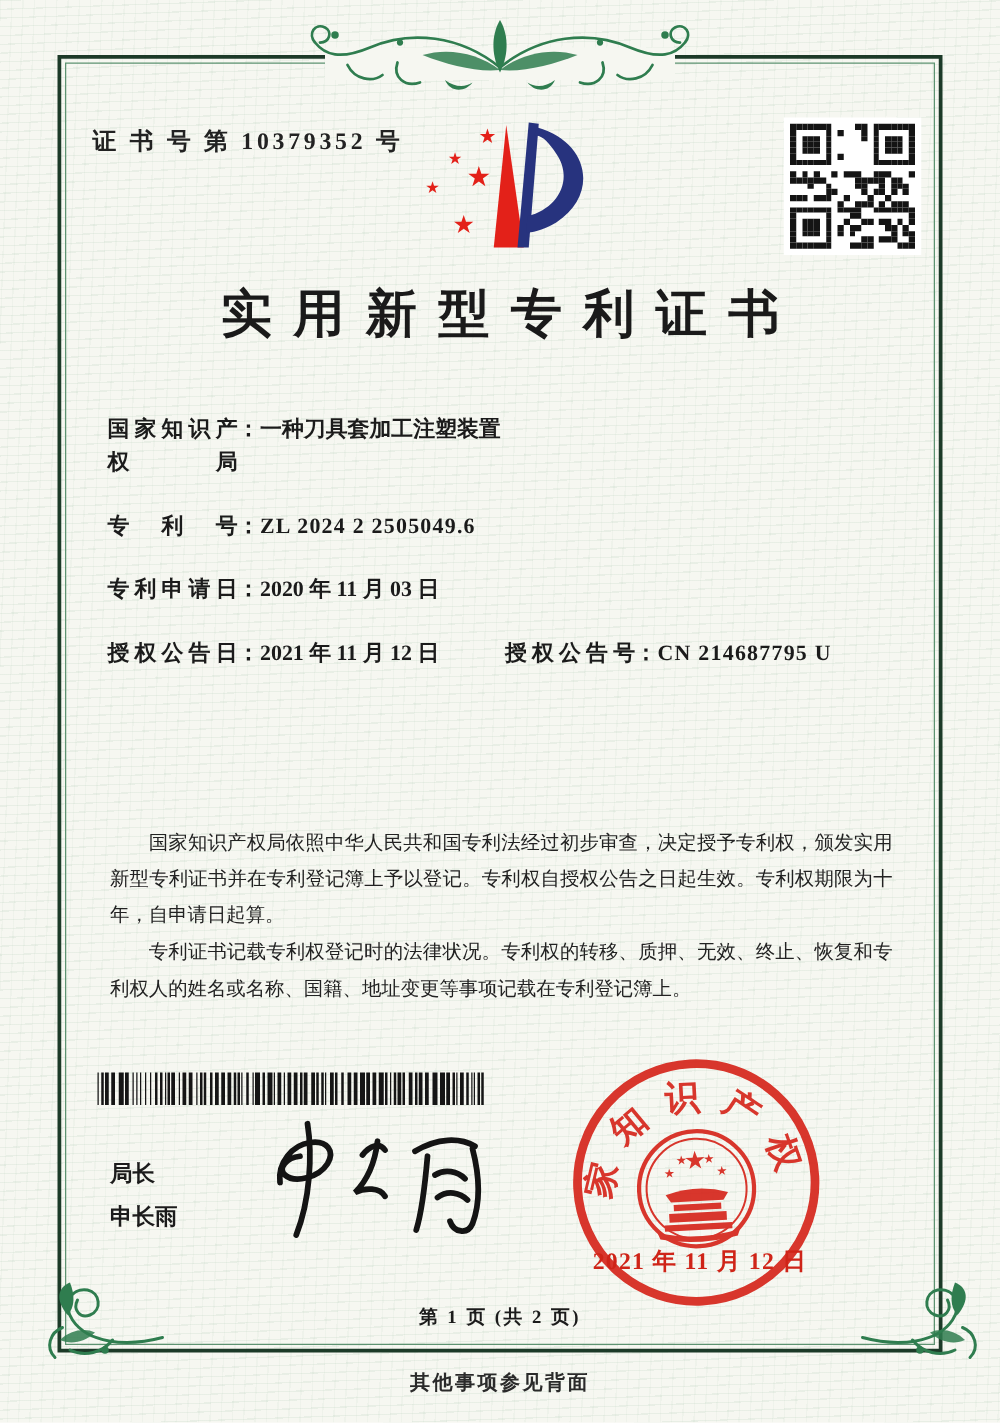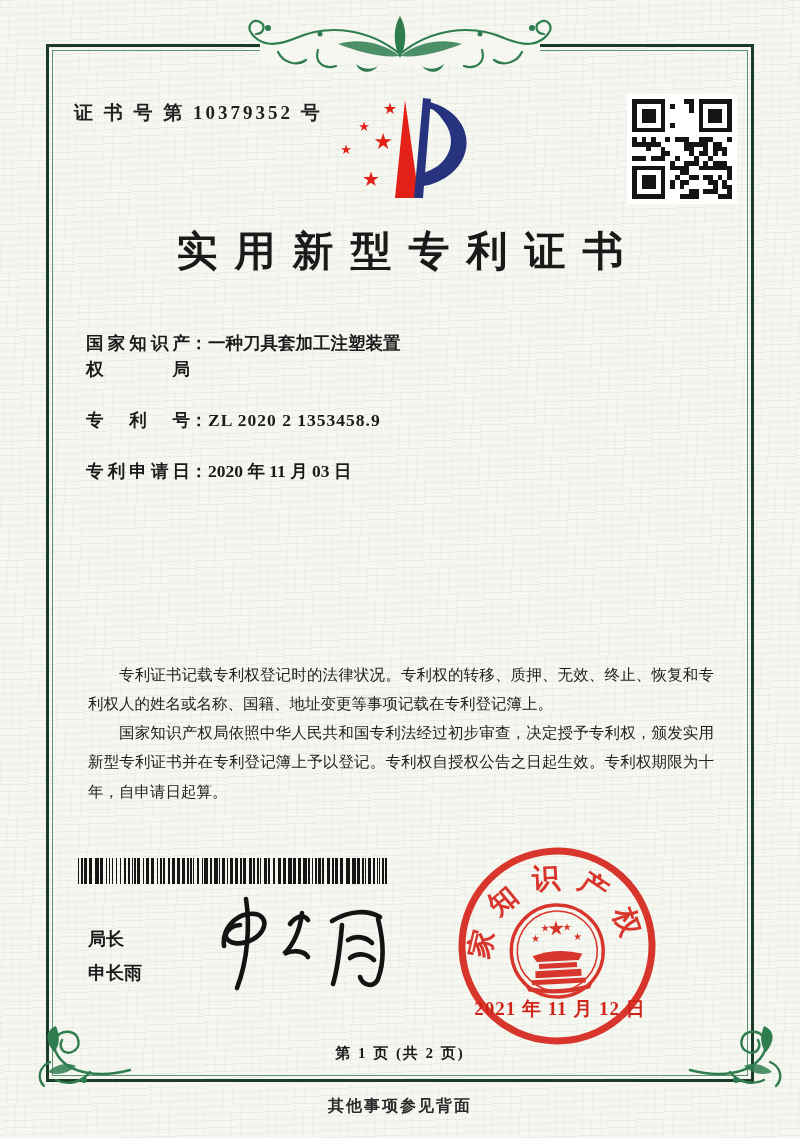--- a/index.html
+++ b/index.html
@@ -599,30 +599,38 @@
     <i style="grid-area:21/21;background:#141414"></i>
   </div>
 
 <div class="title">实用新型专利证书</div>
 
 <div class="fields">
   <div class="frow">
     <span class="flabel">国家知识产权局</span><span class="fcolon">：</span><span class="fvalue">一种刀具套加工注塑装置</span>
   </div>
   <div class="frow">
-    <span class="flabel">专利号</span><span class="fcolon">：</span><span class="fvalue num">ZL 2020 2 1353458.9</span>
+    <span class="flabel">专利号</span><span class="fcolon">：</span><span class="fvalue num">ZL 2024 2 2505049.6</span>
   </div>
   <div class="frow">
     <span class="flabel">专利申请日</span><span class="fcolon">：</span><span class="fvalue">2020 年 11 月 03 日</span>
   </div>
+  <div class="frow grant-row">
+    <span class="grant-first">
+      <span class="flabel">授权公告日</span><span class="fcolon">：</span><span class="fvalue">2021 年 11 月 12 日</span>
+    </span>
+    <span>
+      <span class="flabel">授权公告号</span><span class="fcolon">：</span><span class="fvalue num">CN 214687795 U</span>
+    </span>
+  </div>
 </div>
 
 <div class="paras">
+  <p>国家知识产权局依照中华人民共和国专利法经过初步审查，决定授予专利权，颁发实用新型专利证书并在专利登记簿上予以登记。专利权自授权公告之日起生效。专利权期限为十年，自申请日起算。</p>
   <p>专利证书记载专利权登记时的法律状况。专利权的转移、质押、无效、终止、恢复和专利权人的姓名或名称、国籍、地址变更等事项记载在专利登记簿上。</p>
-  <p>国家知识产权局依照中华人民共和国专利法经过初步审查，决定授予专利权，颁发实用新型专利证书并在专利登记簿上予以登记。专利权自授权公告之日起生效。专利权期限为十年，自申请日起算。</p>
 </div>
 
 <div class="barcode">
     <i style="width:1px;background:#151515"></i>
     <i style="width:2px"></i>
     <i style="width:2px;background:#151515"></i>
     <i style="width:1px"></i>
     <i style="width:3px;background:#151515"></i>
     <i style="width:2px"></i>
     <i style="width:3px;background:#151515"></i>

